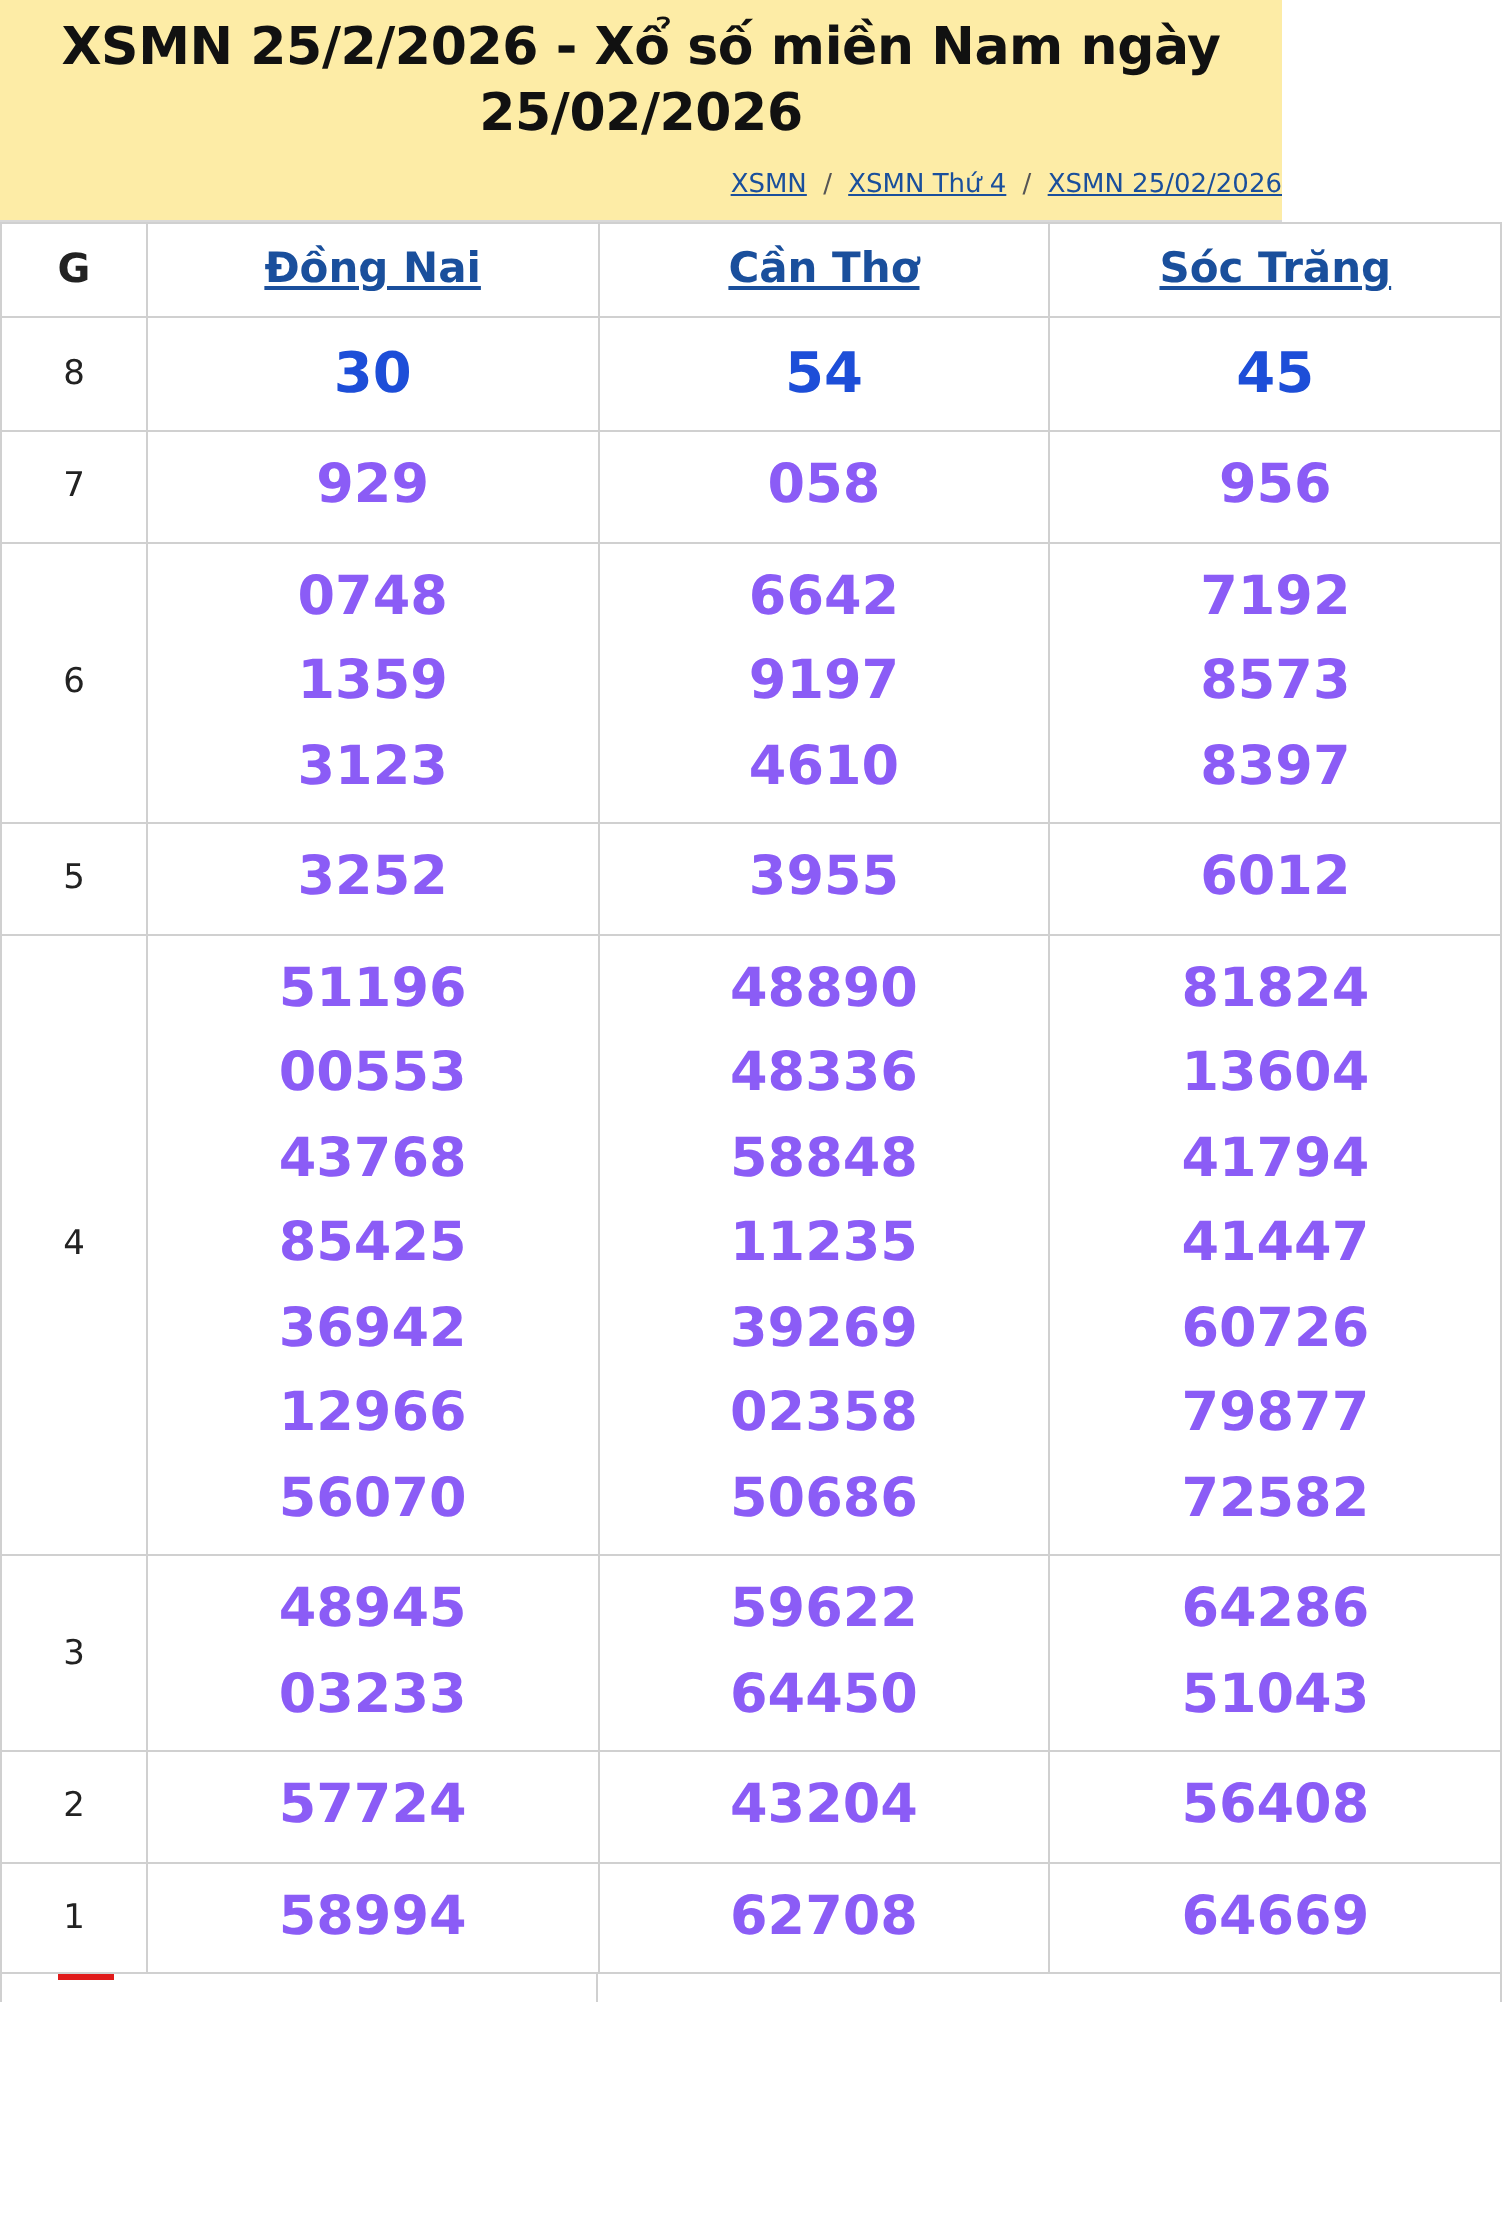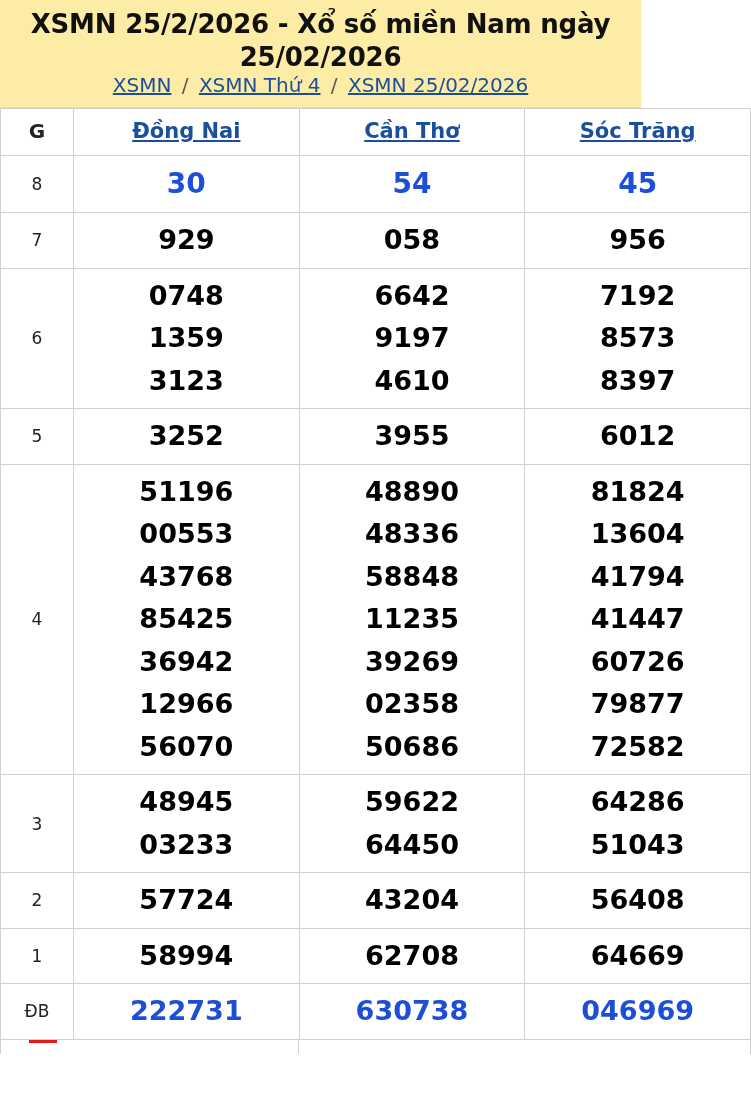--- a/index.html
+++ b/index.html
@@ -24,23 +24,24 @@
     border-bottom: 1px solid #d9d9d9;
   }
   .header-title {
     font-size: 26px;
     font-weight: bold;
     color: #111111;
     line-height: 1.25;
     letter-spacing: -0.2px;
   }
   .breadcrumb {
-    margin-top: 0;
-    font-size: 20px;
+    margin-top: 12px;
+    font-size: 13px;
     color: #333333;
+    text-align: right;
   }
   .breadcrumb a {
     color: #1a4f9c;
     text-decoration: underline;
   }
   .breadcrumb .sep {
     color: #555555;
     margin: 0 4px;
     text-decoration: none;
   }
@@ -75,21 +76,21 @@
   }
   td.gcell {
     width: 72px;
     font-size: 17px;
     color: #222222;
     background: #ffffff;
   }
   td.numcell {
     font-size: 27px;
     font-weight: bold;
-    color: #000000;
+    color: #8b5cf6;
     padding: 6px 0;
     line-height: 1.5;
   }
   td.numcell .line {
     display: block;
     padding: 1px 0;
   }
   td.numcell.red {
     color: #1d4ed8;
   }
@@ -261,32 +262,20 @@
           <td class="numcell">
             <span class="line">58994</span>
           </td>
           <td class="numcell">
             <span class="line">62708</span>
           </td>
           <td class="numcell">
             <span class="line">64669</span>
           </td>
         </tr>
-        <tr class="row-b">
-          <td class="gcell">ĐB</td>
-          <td class="numcell red">
-            <span class="line">222731</span>
-          </td>
-          <td class="numcell red">
-            <span class="line">630738</span>
-          </td>
-          <td class="numcell red">
-            <span class="line">046969</span>
-          </td>
-        </tr>
       </tbody>
   </table>
 
   <div class="bottom-strip">
     <div class="tick"></div>
     <div class="vline"></div>
   </div>
 
 </div>
 

